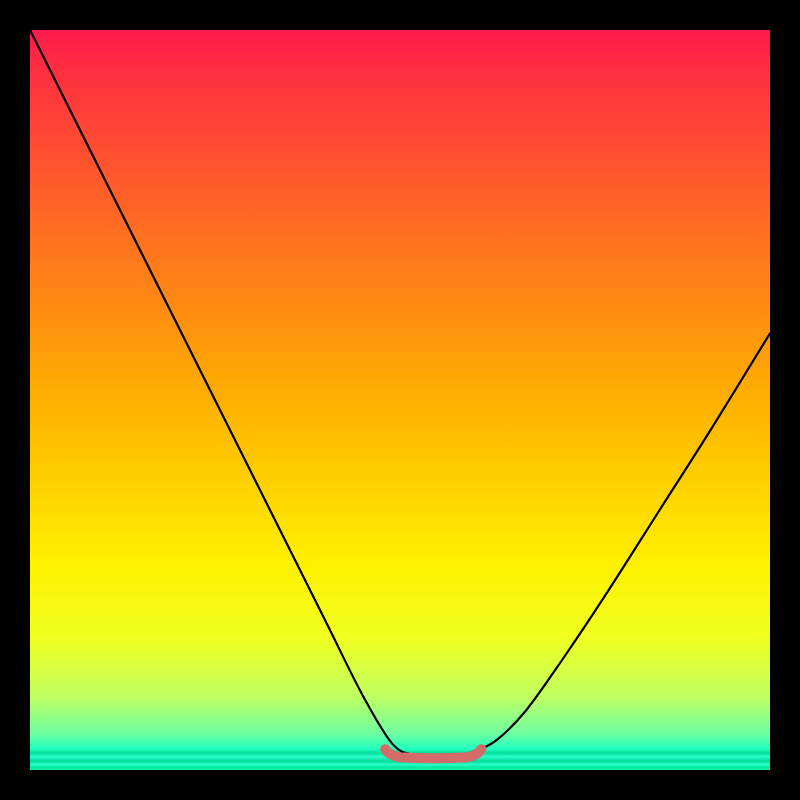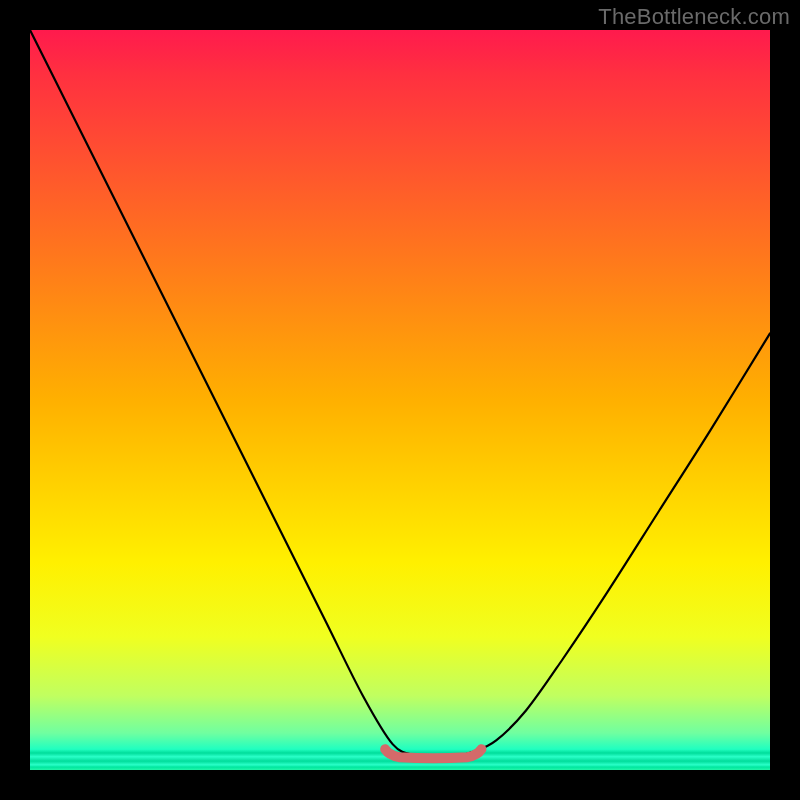--- a/index.html
+++ b/index.html
@@ -60,20 +60,19 @@
     top: 0;
     width: 740px;
     height: 740px;
     overflow: visible;
   }
 </style>
 </head>
 <body>
 
 <div class="frame">
-  <div class="watermark">TheBottleneck.com</div>
   <div class="plot-area">
     <svg class="curve" viewBox="0 0 740 740">
       <path id="curve-path" fill="none" stroke="#000000" stroke-width="2.2" stroke-linecap="round" d="M 0 0 C 6.166666666666667 12.333333333333334, 24.666666666666664 49.33333333333333, 37 74 C 49.333333333333336 98.66666666666667, 61.666666666666664 123.33333333333333, 74 148 C 86.33333333333333 172.66666666666666, 98.66666666666667 197.33333333333334, 111 222 C 123.33333333333333 246.66666666666666, 135.66666666666666 271.3333333333333, 148 296 C 160.33333333333334 320.6666666666667, 172.66666666666666 345.3333333333333, 185 370 C 197.33333333333334 394.6666666666667, 209.66666666666666 419.3333333333333, 222 444 C 234.33333333333334 468.6666666666667, 246.66666666666666 493.3333333333333, 259 518 C 271.3333333333333 542.6666666666666, 283.6666666666667 567.3333333333334, 296 592 C 308.3333333333333 616.6666666666666, 321.9 645.65, 333 666 C 344.1 686.35, 353.96666666666664 704.2333333333333, 362.59999999999997 714.1 C 371.2333333333333 723.9666666666667, 377.4 723.35, 384.8 725.2 C 392.20000000000005 727.0500000000001, 399.6000000000001 725.2, 407.00000000000006 725.2 C 414.40000000000003 725.2, 423.0333333333333 725.8166666666667, 429.2 725.2 C 435.3666666666667 724.5833333333334, 437.8333333333333 723.9666666666667, 444 721.5 C 450.1666666666667 719.0333333333333, 457.56666666666666 717.1833333333333, 466.2 710.4 C 474.8333333333333 703.6166666666667, 484.70000000000005 694.3666666666666, 495.8 680.8 C 506.9 667.2333333333333, 519.2333333333332 648.7333333333333, 532.8 629 C 546.3666666666667 609.2666666666667, 561.1666666666667 587.0666666666666, 577.2 562.4 C 593.2333333333333 537.7333333333333, 611.7333333333333 508.1333333333333, 629 481 C 646.2666666666667 453.8666666666667, 662.3000000000001 429.19999999999993, 680.8000000000001 399.59999999999997 C 699.3000000000001 370, 730.1333333333333 319.43333333333334, 740 303.40000000000003"></path>
       <path id="flat-marker" fill="none" stroke="#d46a6a" stroke-width="10" stroke-linecap="round" d="M 355.2 719.2 Q 359.2 725.2 369.2 727.2 Q 403.29999999999995 729.2 437.4 727.2 Q 447.4 725.2 451.4 719.2"></path>
     </svg>
   </div>
 </div>
 
 </body></html>

